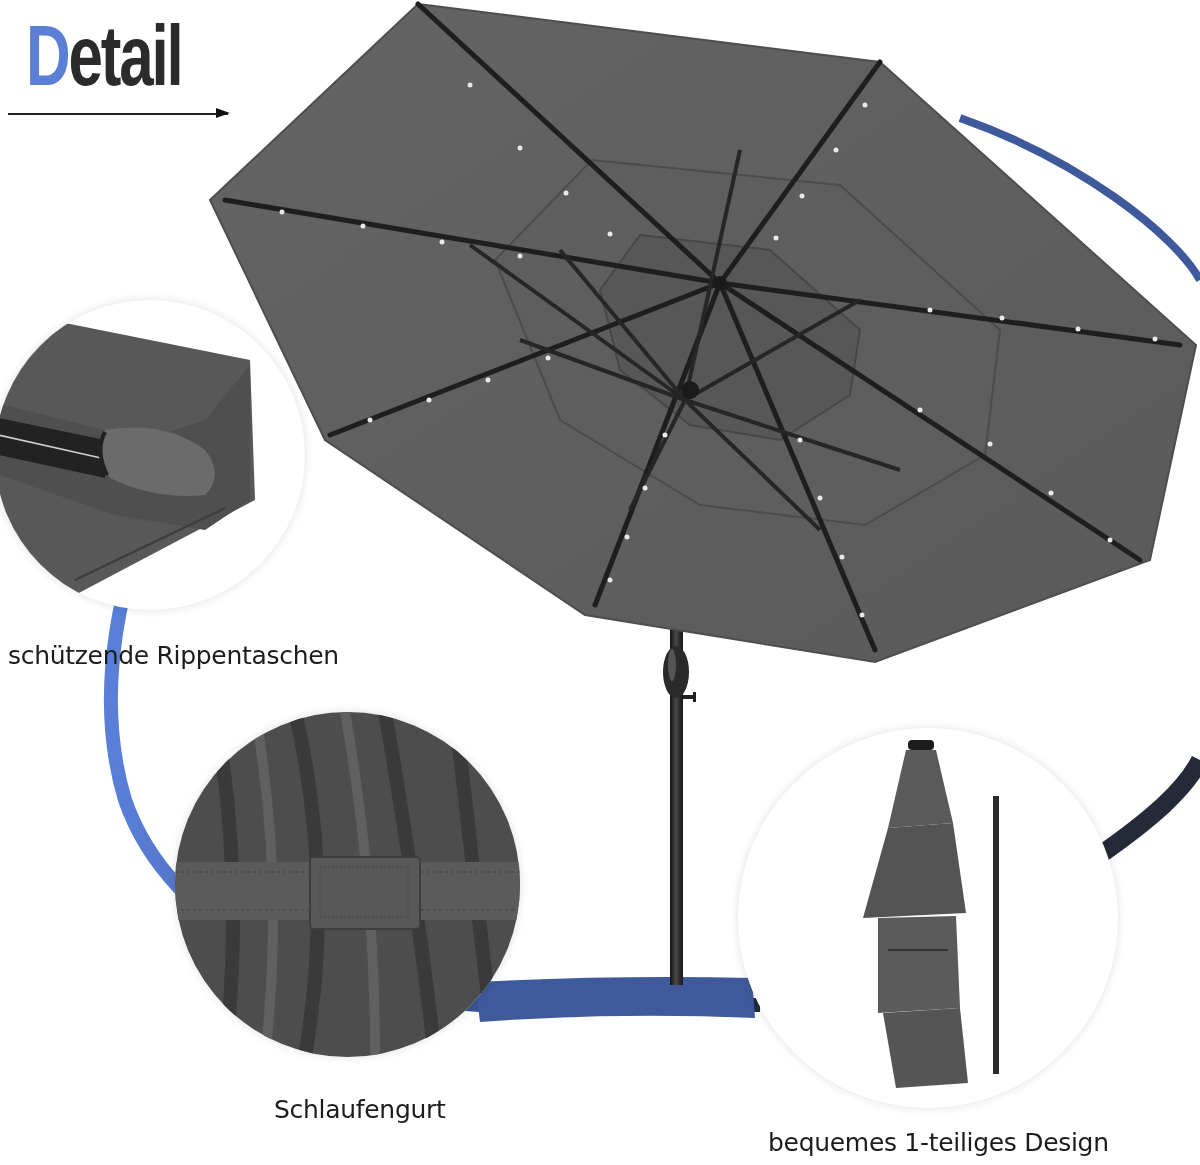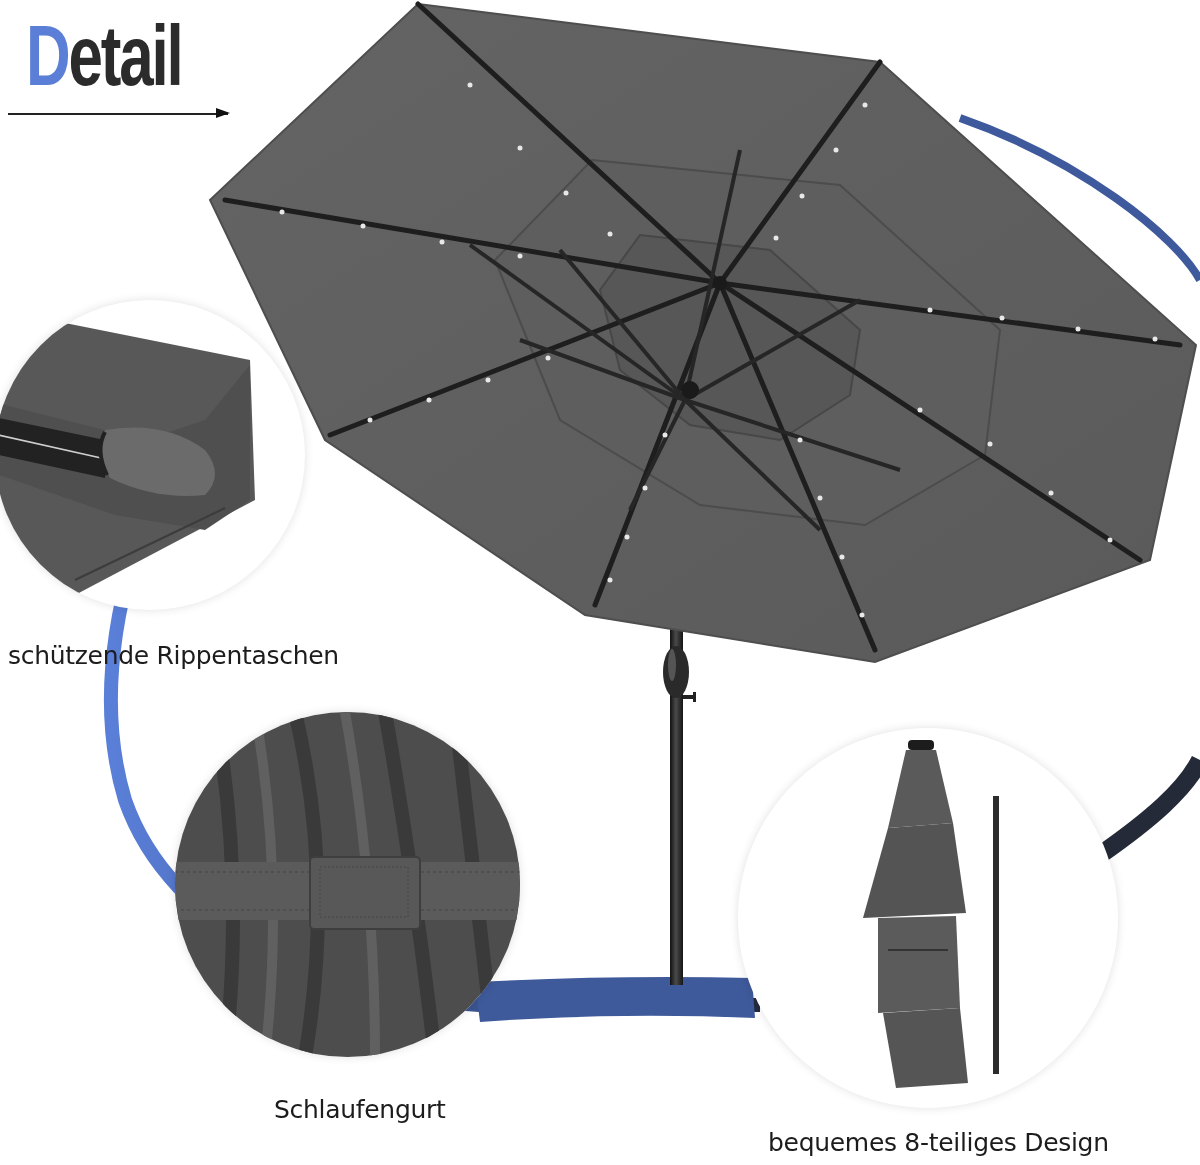--- a/index.html
+++ b/index.html
@@ -167,15 +167,15 @@
     <svg width="380" height="380">
       <rect x="170" y="12" width="26" height="10" rx="4" fill="#1c1c1c"></rect>
       <path d="M 168 22 L 198 22 L 215 95 L 150 100 Z" fill="#5a5a5a"></path>
       <path d="M 150 100 L 215 95 L 228 185 L 125 190 Z" fill="#545454"></path>
       <path d="M 140 190 L 218 188 L 222 280 L 140 285 Z" fill="#5b5b5b"></path>
       <path d="M 145 285 L 222 280 L 230 355 L 158 360 Z" fill="#555"></path>
       <line x1="150" y1="222" x2="210" y2="222" stroke="#333" stroke-width="2"></line>
       <rect x="255" y="68" width="6" height="278" fill="#2c2c2c"></rect>
     </svg>
   </div>
-  <div class="abs caption cap3">bequemes 8-teiliges Design</div>
+  <div class="abs caption cap3">bequemes 1-teiliges Design</div>
 
 </div>
 
 </body></html>

